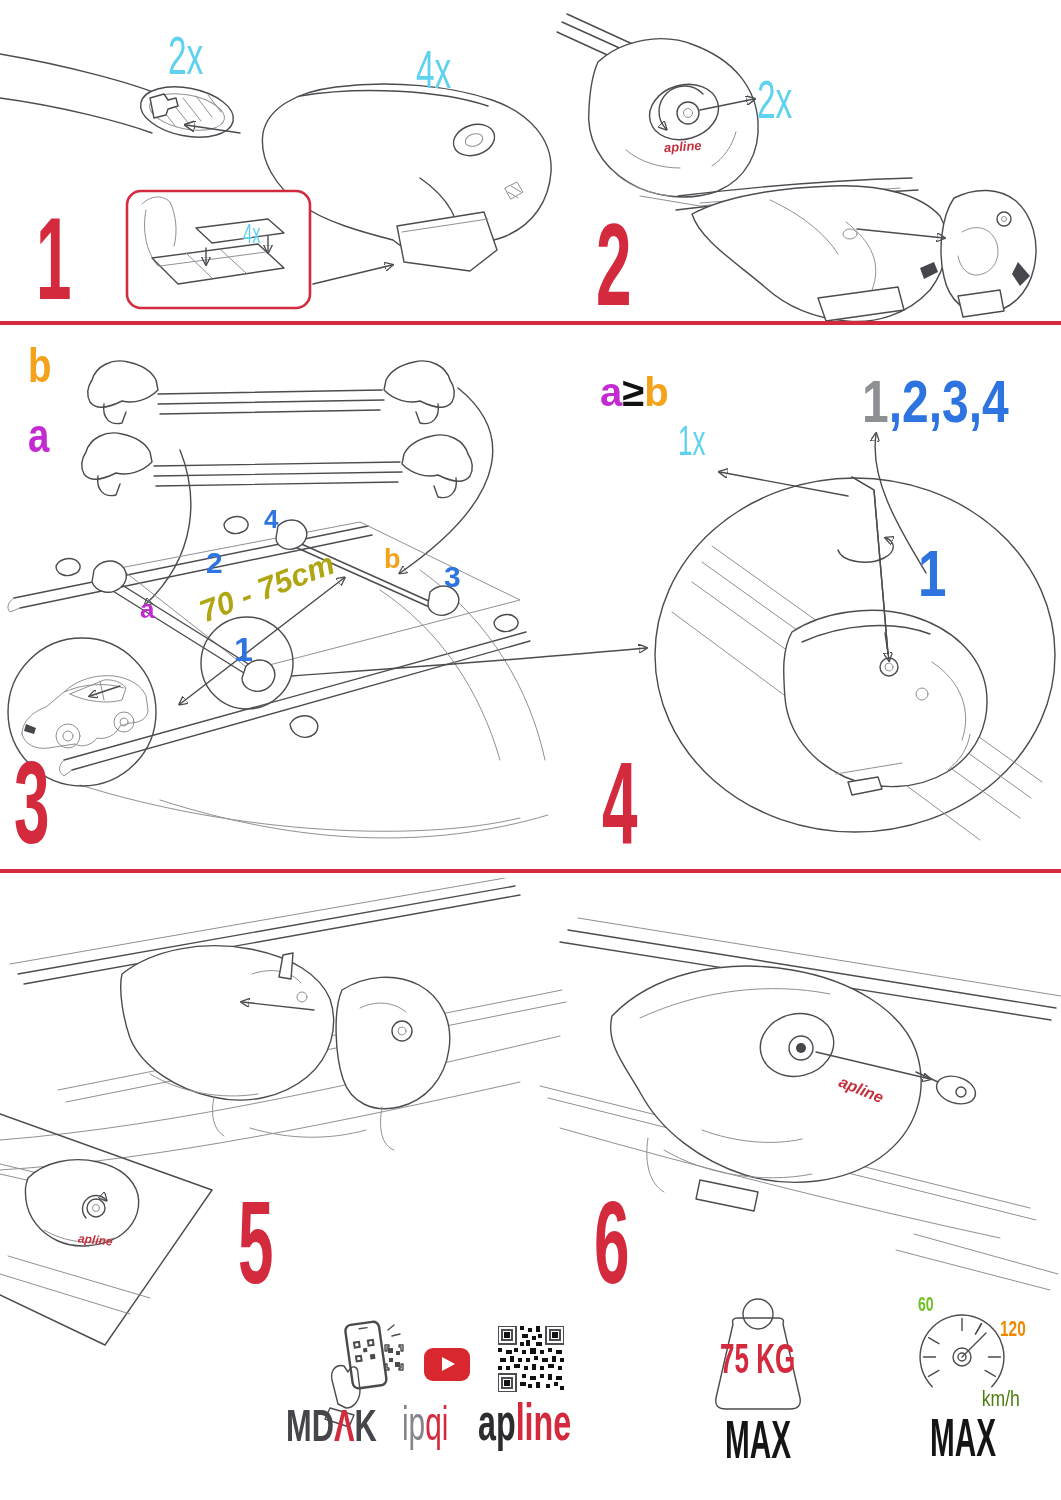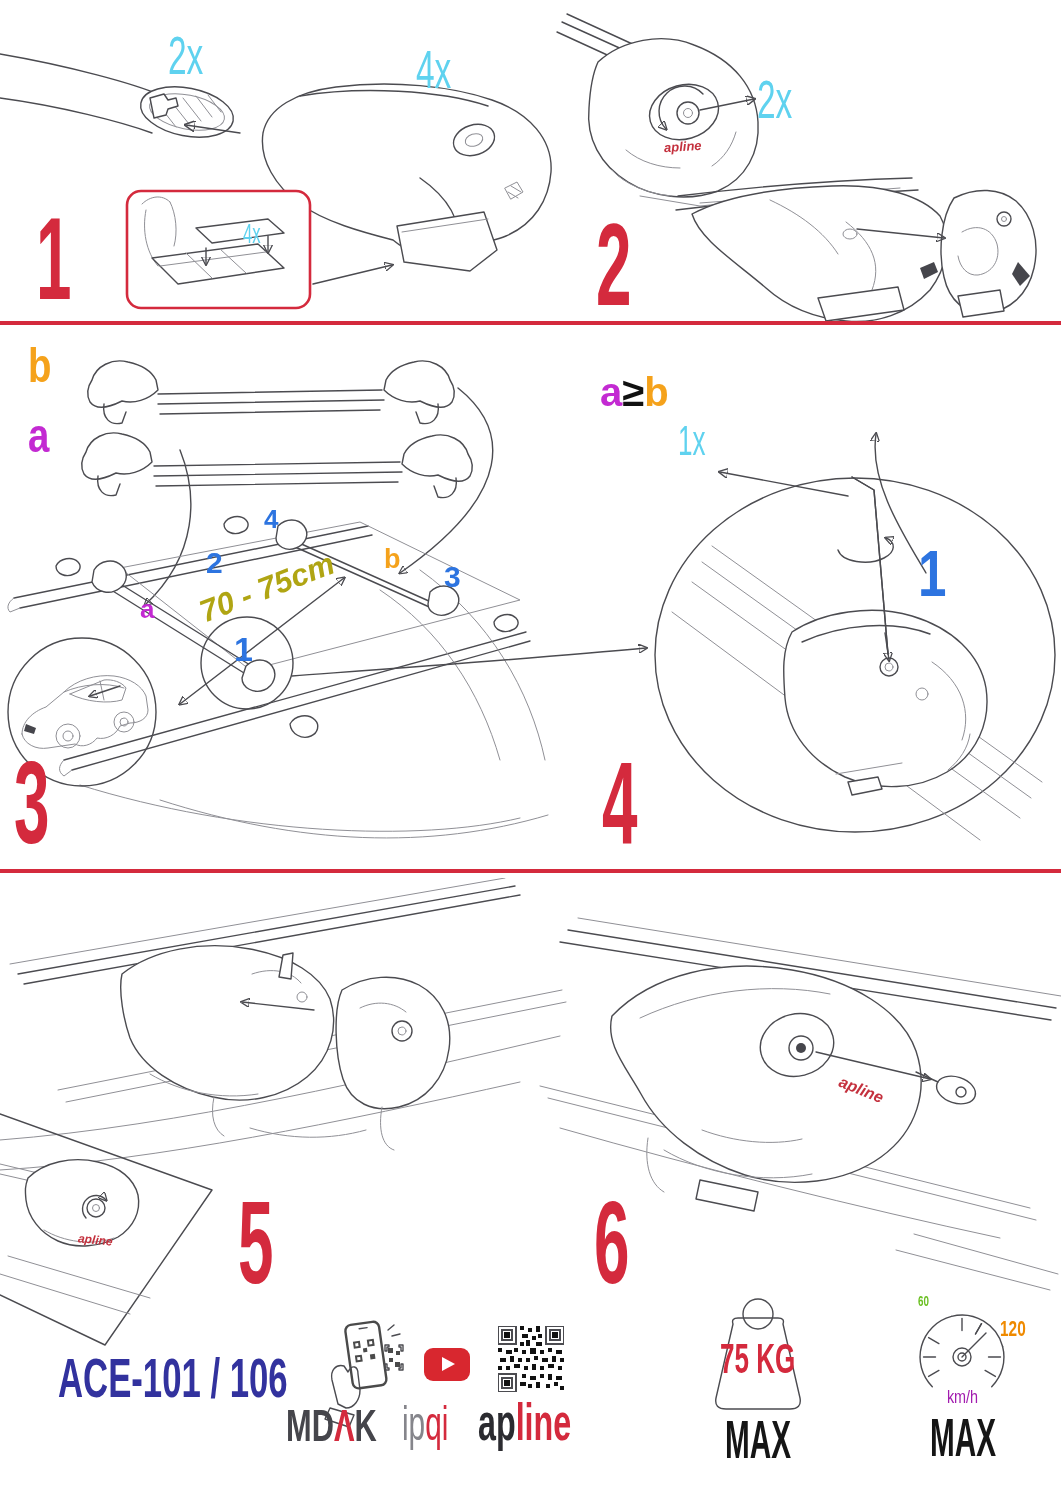--- a/index.html
+++ b/index.html
@@ -265,28 +265,28 @@
 <div class="abs poslab" style="left:444px;top:562px;font-size:30px"><span>3</span></div>
 <div class="abs poslab" style="left:140px;top:596px;font-size:26px;color:#c32ad2"><span>a</span></div>
 <div class="abs poslab" style="left:234px;top:632px;font-size:34px"><span>1</span></div>
 
 <div class="abs" style="left:172px;top:572px;width:190px;text-align:center;font-size:31px;font-weight:700;font-style:italic;color:#b0a513;transform:rotate(-21deg);line-height:1"><span>70 - 75cm</span></div>
 
 <div class="abs" style="left:600px;top:372px;font-size:40px;font-weight:700;line-height:1">
   <span style="color:#c32ad2">a</span><span style="color:#111">≥</span><span style="color:#f5a21b">b</span>
 </div>
 
+<div class="abs" style="left:862px;top:372px;font-size:60px;font-weight:700;line-height:1"><span class="cx8"><span style="color:#8e9094">1</span><span style="color:#2d74e0">,2,3,4</span></span></div>
 
 <div class="abs poslab" style="left:918px;top:542px;font-size:64px"><span class="cx8">1</span></div>
 
 <div class="abs brandmark" style="left:664px;top:140px;transform:rotate(-4deg);font-size:13px"><span>apline</span></div>
 <div class="abs brandmark" style="left:78px;top:1234px;transform:rotate(6deg);font-size:12px"><span>apline</span></div>
 <div class="abs brandmark" style="left:838px;top:1082px;transform:rotate(22deg);font-size:16px"><span>apline</span></div>
 
-<div class="abs ftxt" style="left:58px;top:1350px;font-size:56px;font-weight:700;color:#32329e"><span class="cx62">ACE-101 / 106</span></div>
 
 
 <svg class="abs" style="left:322px;top:1318px" width="95" height="110" viewBox="0 0 95 110">
   <g transform="rotate(-8 45 45)">
     <rect x="28" y="5" width="34" height="64" rx="6" fill="#fff" stroke="#4a4a4a" stroke-width="2.4"></rect>
     <line x1="42" y1="10" x2="50" y2="10" stroke="#4a4a4a" stroke-width="2"></line>
     <g fill="#4a4a4a" stroke="none">
       <rect x="34" y="22" width="7" height="7"></rect>
           <rect x="48" y="22" width="7" height="7"></rect>
       <rect x="34" y="36" width="7" height="7"></rect>
@@ -393,18 +393,18 @@
     <line x1="62" y1="23.5" x2="62" y2="35.5" stroke="#ef8a00"></line>
     <line x1="81.5" y1="28.7" x2="75.5" y2="39"></line>
     <line x1="81.5" y1="28.7" x2="75.5" y2="39" stroke="#ef8a00"></line>
     <line x1="100.5" y1="62" x2="88.5" y2="62" stroke="#d42a3d"></line>
     <line x1="95.4" y1="81.4" x2="85.1" y2="75.4" stroke="#d42a3d"></line>
   </g>
   <line x1="62" y1="62" x2="86" y2="38" stroke="#ef8a00" stroke-width="7"></line>
   <circle cx="62" cy="62" r="9" fill="#ef8a00" stroke="none"></circle>
   <circle cx="62" cy="62" r="4" fill="#fff" stroke="none"></circle>
 </svg>
-<div class="abs ftxt" style="left:918px;top:1294px;font-size:14px;font-weight:700;color:#6cc024"><span class="cx7">60</span></div>
+<div class="abs ftxt" style="left:918px;top:1294px;font-size:20px;font-weight:700;color:#6cc024"><span class="cx7">60</span></div>
 <div class="abs ftxt" style="left:1000px;top:1318px;font-size:22px;font-weight:700;color:#ef8a00"><span class="cx7">120</span></div>
-<div class="abs ftxt" style="left:900px;top:1388px;width:125px;text-align:center;font-size:18px;color:#a21caf"><span class="cx8" style="transform-origin:50% 0">km/h</span></div>
+<div class="abs ftxt" style="left:900px;top:1388px;width:125px;text-align:right;font-size:22px;color:#4d7c0f"><span class="cx8" style="transform-origin:50% 0">km/h</span></div>
 <div class="abs ftxt" style="left:900px;top:1410px;width:125px;text-align:center;font-size:54px;font-weight:700;color:#151515"><span class="cx55" style="transform-origin:50% 0">MAX</span></div>
 
 </div>
 
 </body></html>

